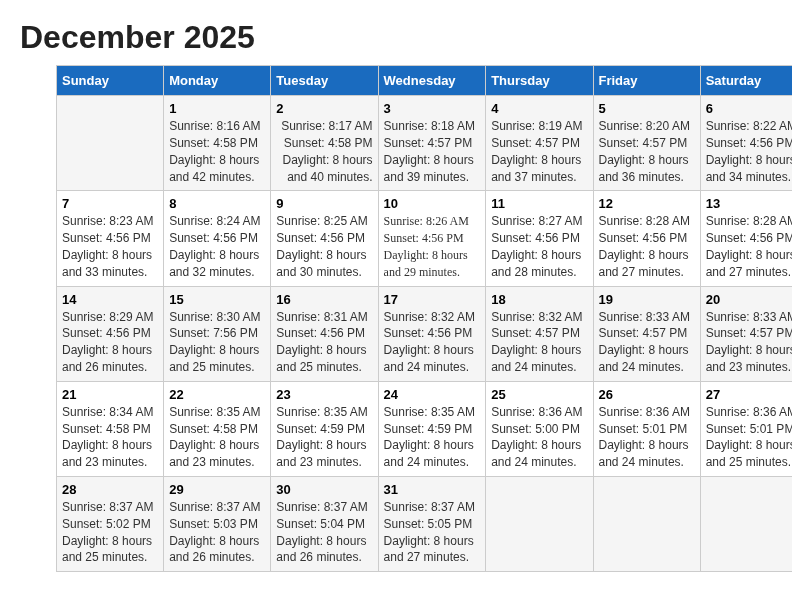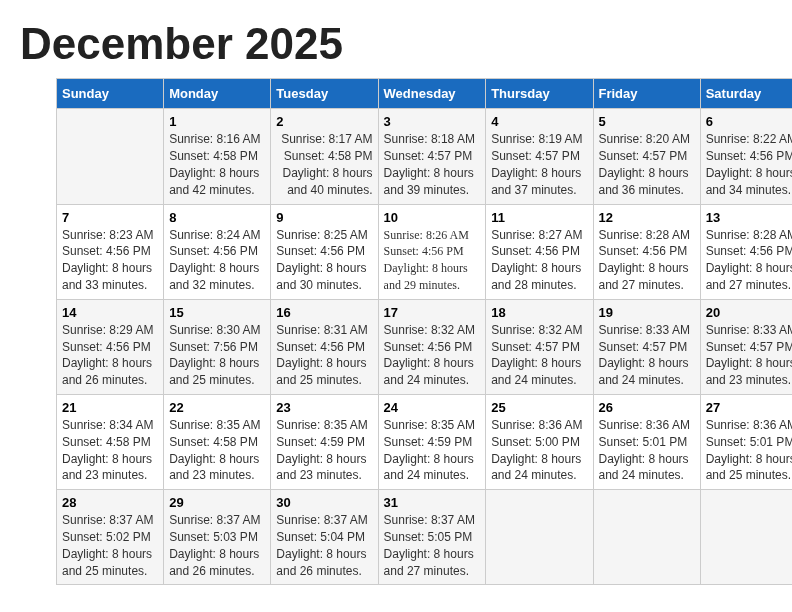--- a/index.html
+++ b/index.html
@@ -29,21 +29,21 @@
     .logo-blue { color: #1a6bbf; }
     .logo-icon {
       width: 32px;
       height: 28px;
       margin-right: 4px;
     }
     .title-block {
       text-align: right;
     }
     .month-title {
-      font-size: 44px;
+      font-size: 32px;
       font-weight: bold;
       color: #222;
       line-height: 1.1;
     }
     .subtitle {
       font-size: 14px;
       color: #444;
     }
     .calendar {
       width: 100%;

